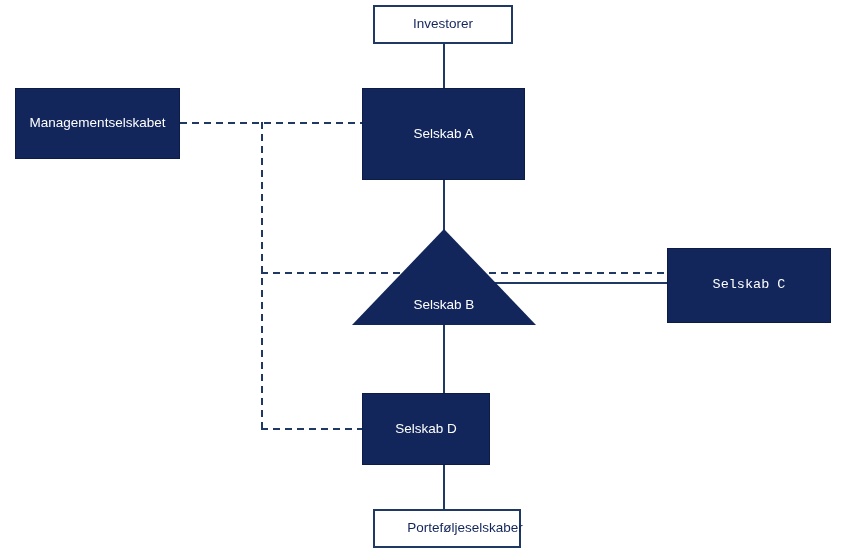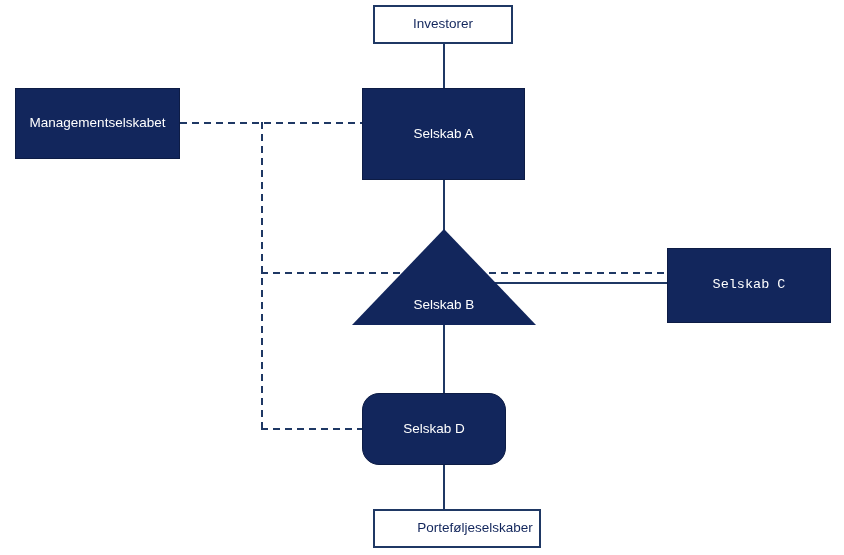--- a/index.html
+++ b/index.html
@@ -90,21 +90,21 @@
   </div>
 
   <div class="triangle" style="left:352px; top:229px; width:184px; height:96px;">
     <span class="tri-label">Selskab B</span>
   </div>
 
   <div class="box filled" style="left:667px; top:248px; width:164px; height:75px;font-family:Liberation Mono, monospace;">
     <span>Selskab C</span>
   </div>
 
-  <div class="box filled" style="left:362px; top:393px; width:144px; height:72px;border-radius:17px;">
+  <div class="box filled" style="left:362px; top:393px; width:128px; height:72px;">
     <span>Selskab D</span>
   </div>
 
-  <div class="box outline" style="left:373px; top:509px; width:168px; height:39px;padding-left:36px;">
+  <div class="box outline" style="left:373px; top:509px; width:148px; height:39px;padding-left:36px;">
     <span>Porteføljeselskaber</span>
   </div>
 
 </div>
 
 </body></html>

